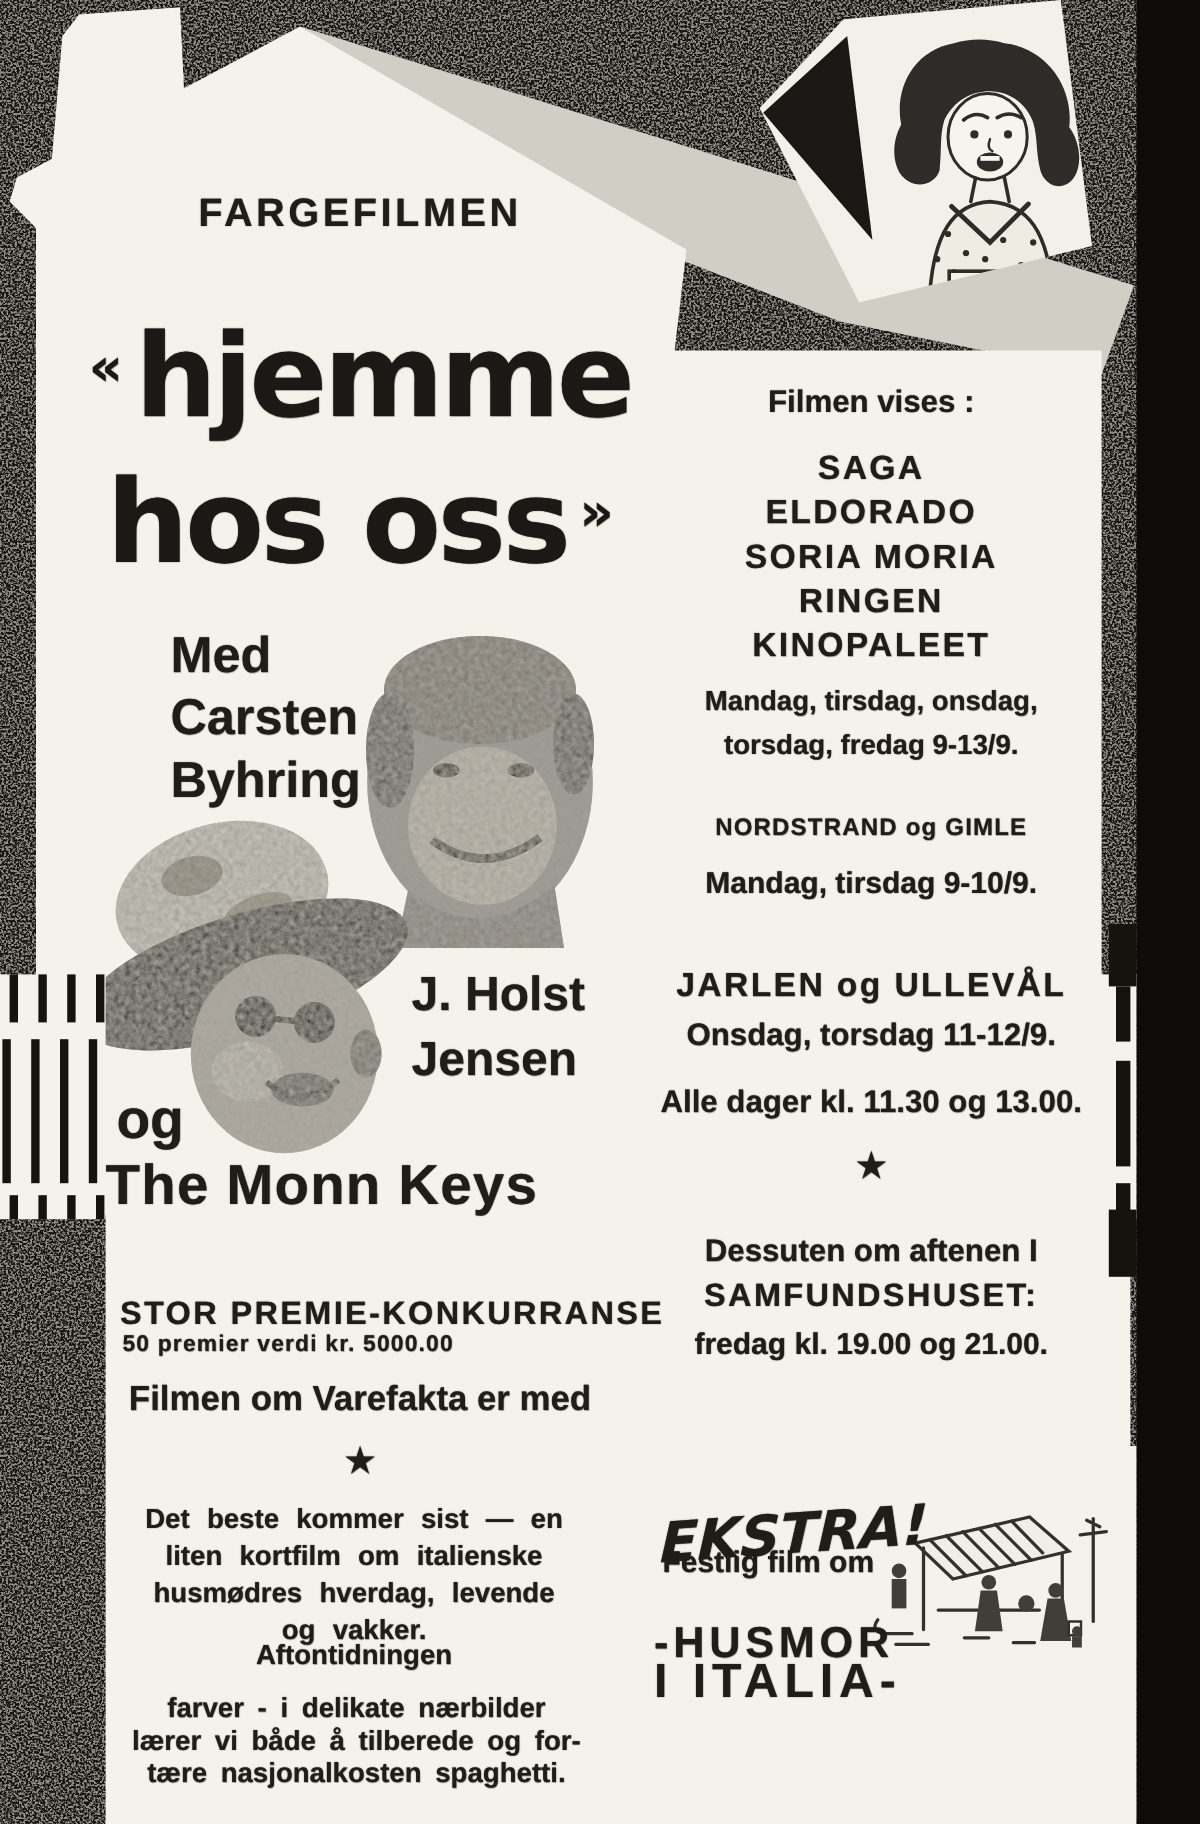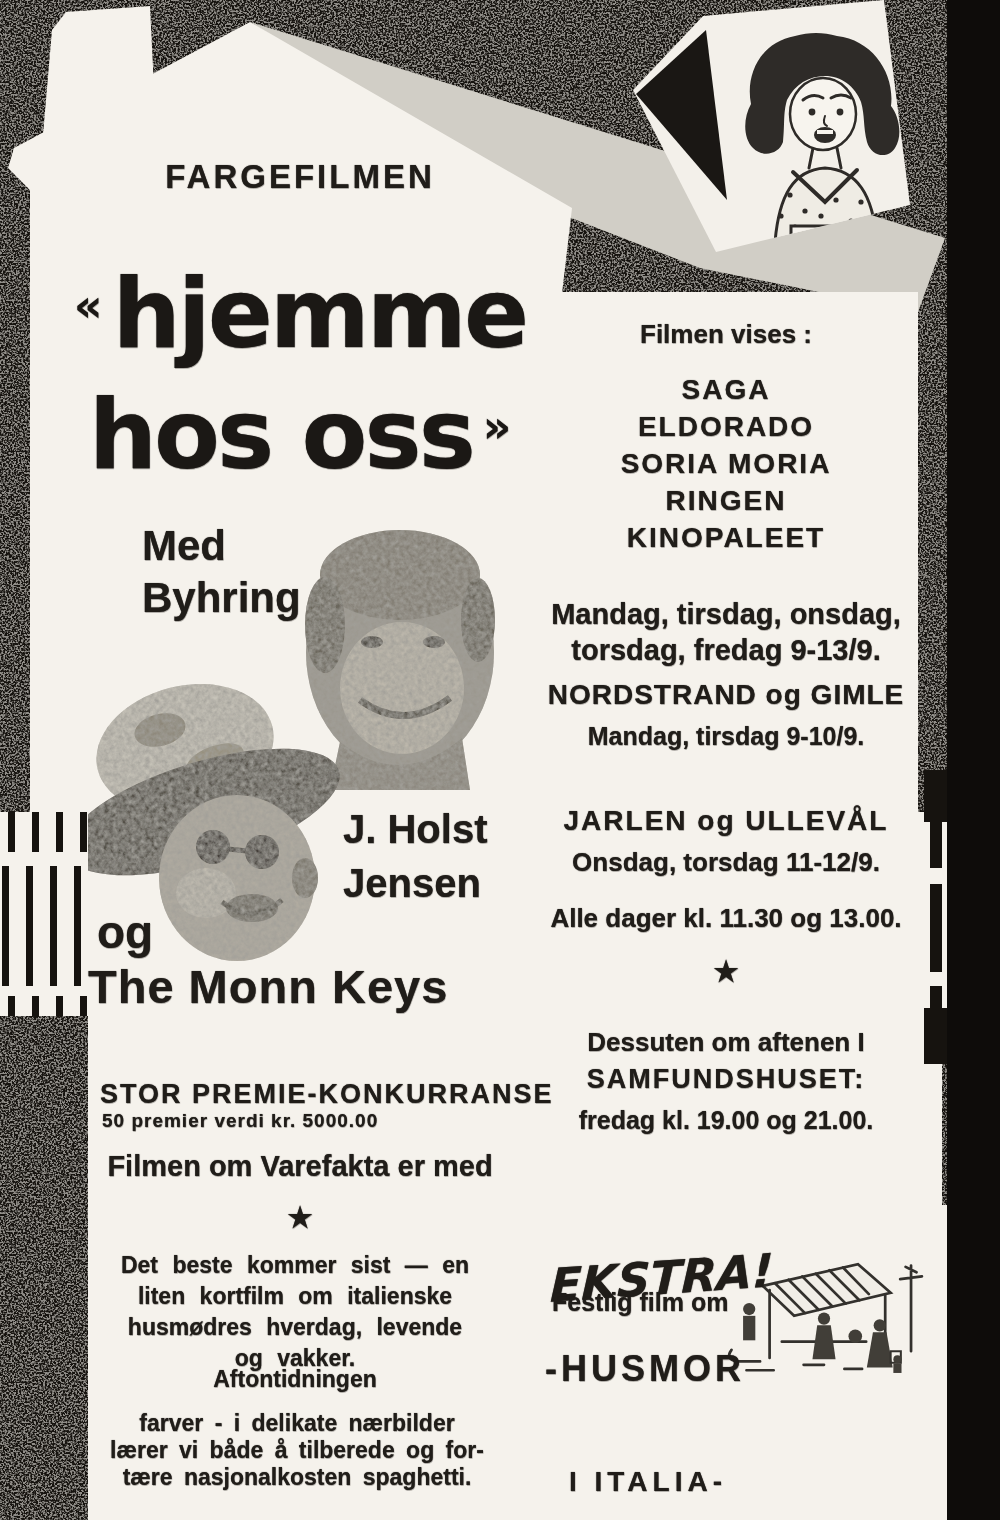--- a/index.html
+++ b/index.html
@@ -27,35 +27,35 @@
   .contest-sub{left:102px;top:1110px;font-size:19px;letter-spacing:1px;}
   .varefakta{left:60px;top:1150px;width:480px;font-size:29px;}
   .star-left{left:60px;top:1202px;width:480px;font-size:28px;}
   .quote{left:55px;top:1250px;width:480px;font-size:23px;line-height:31px;word-spacing:8px;}
   .quote-src{left:55px;top:1366px;width:480px;font-size:23px;}
   .review{left:52px;top:1410px;width:490px;font-size:23px;line-height:27px;word-spacing:5px;}
   
   .heading{top:320px;font-size:26px;}
   .cin0{top:374px;} .cin1{top:411px;} .cin2{top:448px;} .cin3{top:485px;} .cin4{top:522px;}
   .cinema{font-size:28px;letter-spacing:2px;}
-  .sched1{top:566px;font-size:29px;line-height:36px;margin-top:30px;}
-  .venue2{top:679px;font-size:28px;letter-spacing:1px;}
+  .sched1{top:566px;font-size:23px;line-height:36px;}
+  .venue2{top:679px;font-size:20px;letter-spacing:1px;}
   .sched2{top:722px;font-size:25px;}
   .venue3{top:805px;font-size:28px;letter-spacing:2px;}
   .sched3{top:848px;font-size:26px;}
   .daily{top:904px;font-size:26px;}
   .star-right{top:956px;font-size:28px;}
   .evening{top:1024px;font-size:26px;line-height:37px;}
   .evening .l2{letter-spacing:2px;font-size:27px;}
   .evening-sched{top:1102px;font-size:25px;line-height:37px;}
   .ekstra{left:550px;top:1252px;font-size:46px;font-style:italic;
           font-family:"DejaVu Sans",sans-serif;transform:rotate(-4deg) skewX(-6deg);}
   .festlig{left:552px;top:1288px;font-size:25px;}
   .husmor1{left:545px;top:1348px;font-size:36px;letter-spacing:4px;}
-  .husmor2{left:545px;top:1466px;font-size:28px;letter-spacing:5px;margin-left:24px;}
+  .husmor2{left:545px;top:1378px;font-size:40px;letter-spacing:5px;}
 </style>
 </head>
 <body>
 
 <div id="canvas">
 
 <svg id="scene" viewBox="0 0 1000 1520" xmlns="http://www.w3.org/2000/svg">
   <defs>
     <filter id="speck" x="0" y="0" width="100%" height="100%">
       <feTurbulence type="fractalNoise" baseFrequency="0.55" numOctaves="2" seed="4"></feTurbulence>
@@ -208,20 +208,21 @@
 </svg>
 
 <div class="t c kicker">FARGEFILMEN</div>
 
 <div class="t c title title1"><span class="guill gl">«</span><span>hjemme</span></div>
 
 <div class="t c title title2"><span>hos oss</span><span class="guill gr">»</span></div>
 
 <div class="t cast1">
   <div>Med</div>
+  <div>Carsten</div>
   <div>Byhring</div>
 </div>
 
 <div class="t cast2">
   <div>J. Holst</div>
   <div>Jensen</div>
 </div>
 
 <div class="t og">og</div>
 <div class="t tmk">The Monn Keys</div>

